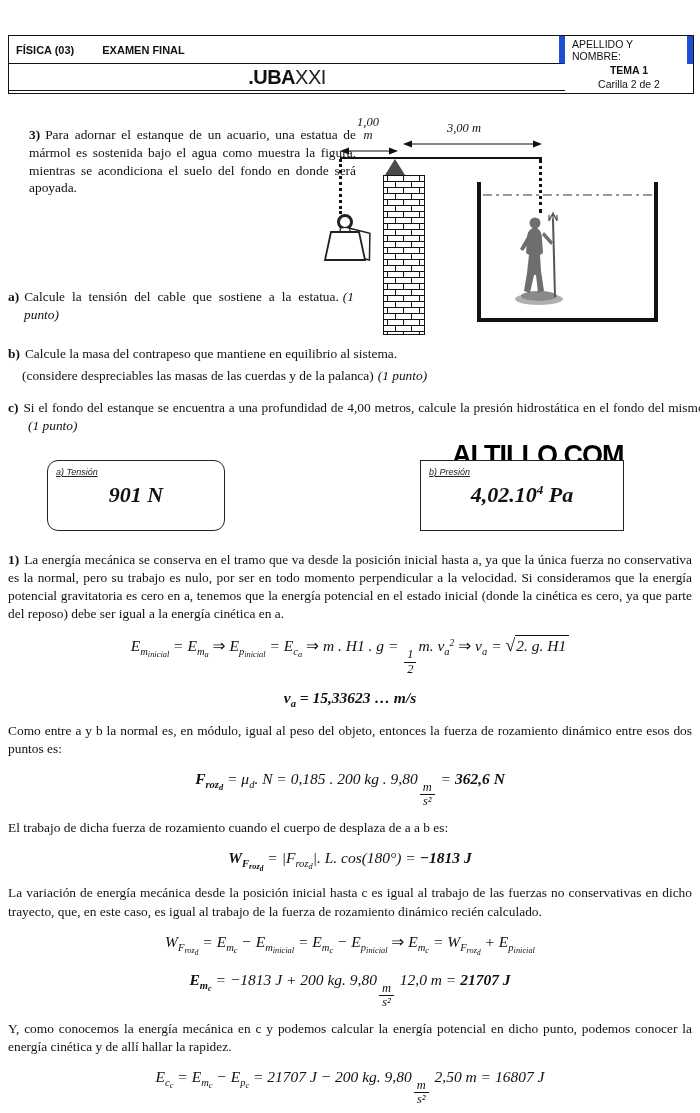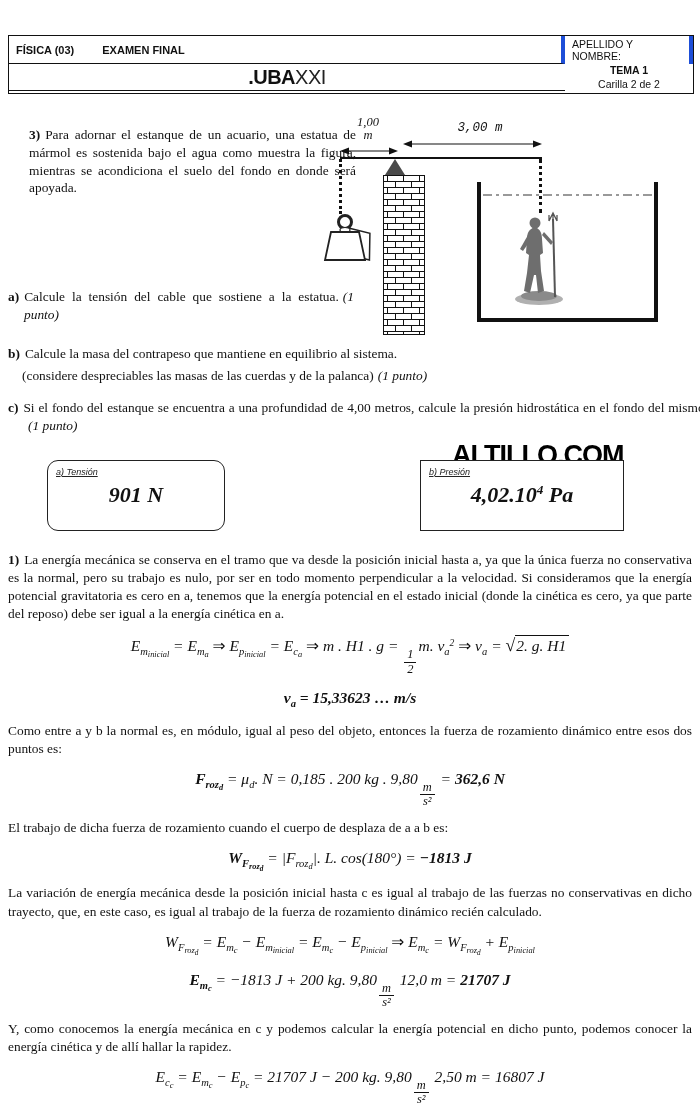--- a/index.html
+++ b/index.html
@@ -3,21 +3,21 @@
 <meta charset="utf-8">
 <style>
   html,body{margin:0;padding:0;background:#e8e8e8;}
   .page{position:relative;width:700px;height:1113px;margin:0 auto;background:#fff;
         font-family:"Liberation Serif",serif;color:#111;overflow:hidden;}
 
   
   .hdr{position:absolute;left:8px;top:35px;width:684px;height:57px;
        border:1.5px solid #111;display:grid;grid-template-columns:1fr 128px;grid-template-rows:28px 27px;
        font-family:"Liberation Sans",sans-serif;}
-  .hdr-cell{border-bottom:1px solid #111;border-right:4px solid #1d4ed8;display:flex;align-items:center;padding:0 7px;position:relative;}
+  .hdr-cell{border-bottom:1px solid #111;border-right:6px solid #1d4ed8;display:flex;align-items:center;padding:0 7px;position:relative;}
   .hdr-cell.last-col{border-right:none;}
   .hdr-cell.last-row{border-bottom:none;}
   .hdr-course{font-weight:bold;font-size:11px;}
   .hdr-exam{font-weight:bold;font-size:11px;margin-left:28px;}
   .hdr-logo{justify-content:center;font-size:20px;letter-spacing:-0.5px;}
   .hdr-logo .uba{font-weight:bold;}
   .hdr-logo .xxi{font-weight:400;color:#222;}
   .hdr-name{font-size:10.5px;}
   .hdr-dni{position:absolute;left:302px;font-size:10.5px;}
   .hdr-tema{flex-direction:column;justify-content:center;line-height:1.25;}
@@ -31,21 +31,21 @@
   .pts{font-style:italic;margin-left:4px;}
 
   .q{position:absolute;font-size:13.4px;line-height:1.35;text-align:justify;}
   .hang{padding-left:16px;text-indent:-16px;}
   .qnote{display:block;padding-left:14px;text-indent:0;margin-top:4px;}
 
   
   .fig{position:absolute;left:315px;top:118px;width:385px;height:228px;}
   .fig *{box-sizing:border-box;}
   .dimlblL{position:absolute;left:28px;top:-2px;width:50px;text-align:center;font-style:italic;font-size:12.5px;line-height:1.05;}
-  .dimlblR{position:absolute;left:100px;top:3px;width:130px;text-align:center;font-style:italic;font-size:12.5px;font-family:Liberation Mono, monospace;}
+  .dimlblR{position:absolute;left:84px;top:3px;width:130px;text-align:center;font-style:italic;font-size:12.5px;}
   .arrow{position:absolute;}
   .beam{position:absolute;left:25px;top:39px;width:202px;height:2px;background:#111;}
   .cable{position:absolute;border-left:3px dotted #111;width:0;}
   .cableL{left:24px;top:41px;height:55px;}
   .cableR{left:224px;top:41px;height:54px;}
   .fulcrum{position:absolute;left:70px;top:41px;width:0;height:0;
            border-left:10px solid transparent;border-right:10px solid transparent;border-bottom:16px solid #4a4a4a;}
   .column{position:absolute;left:68px;top:57px;}
   .weight{position:absolute;left:4px;top:94px;}
   .tank{position:absolute;left:162px;top:64px;width:181px;height:140px;

